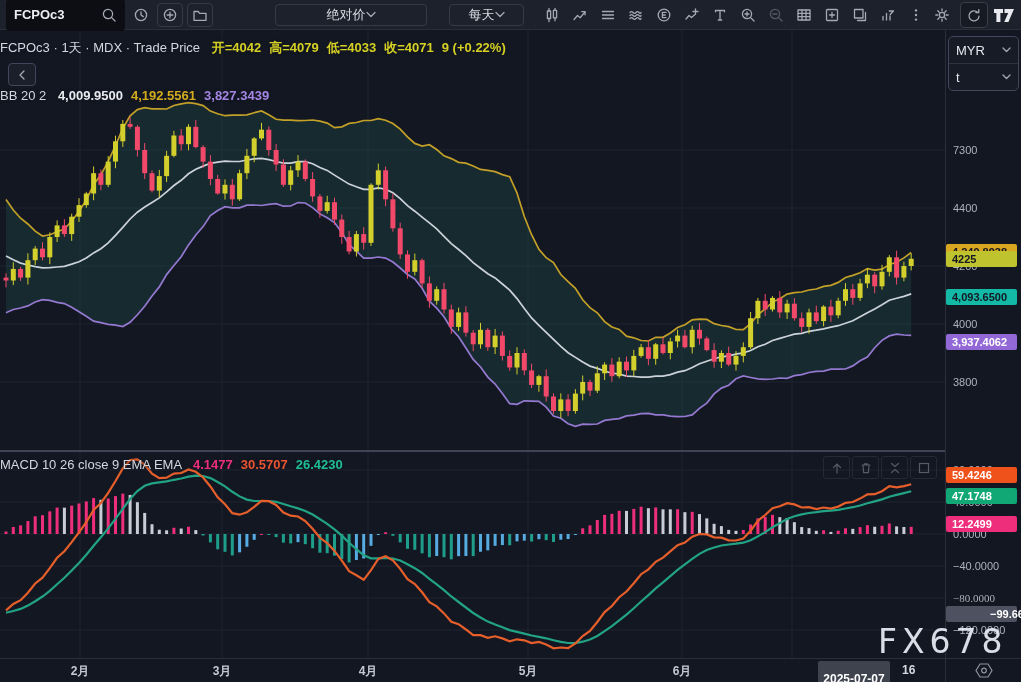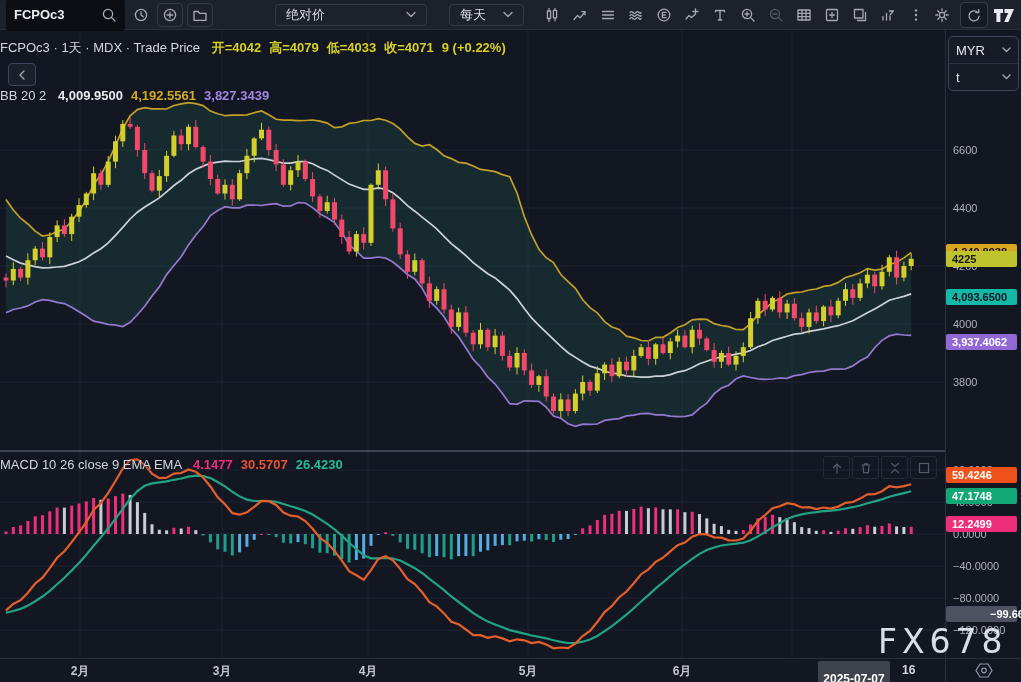--- a/index.html
+++ b/index.html
@@ -7,21 +7,21 @@
        font-family:"Liberation Sans",sans-serif;color:#d1d4dc;-webkit-font-smoothing:antialiased;}
   
   .toolbar{height:30px;box-sizing:border-box;display:flex;align-items:center;
            background:#1d212b;border-bottom:1px solid #2a2e39;padding:0 6px;position:relative;z-index:30;}
   .symbol-box{width:119px;height:18px;background:#0c0e14;border-radius:4px;display:flex;align-items:center;
               justify-content:space-between;padding:16px 8px;box-sizing:border-box;cursor:pointer;}
   .symbol-box .sym{font-size:13px;font-weight:bold;color:#eceef2;}
   .tb-btn{width:24px;height:22px;display:flex;align-items:center;justify-content:center;margin-left:4px;cursor:pointer;}
   .tb-btn.boxed{border:1px solid #363a45;border-radius:4px;background:#1d212b;}
   .dropdown{height:22px;border:1px solid #363a45;border-radius:4px;display:flex;align-items:center;
-            justify-content:space-between;padding:0 10px;box-sizing:border-box;font-size:13px;color:#d8dbe2;cursor:pointer;}
+            justify-content:center;padding:0 10px;box-sizing:border-box;font-size:13px;color:#d8dbe2;cursor:pointer;}
   .dd-price{width:152px;margin-left:62px;}
   .dd-interval{width:75px;margin-left:22px;}
   .chart-icons{display:flex;margin-left:14px;}
   .chart-icons .ci{width:28px;height:24px;display:flex;align-items:center;justify-content:center;cursor:pointer;}
   .toolbar-right{position:absolute;right:5px;top:0;height:30px;display:flex;align-items:center;}
   .undo-box{width:26px;height:24px;border:1px solid #3a3e49;border-radius:4px;background:#161a22;
             display:flex;align-items:center;justify-content:center;margin:0 6px;cursor:pointer;}
   svg.ic{stroke:#a6a9b3;fill:none;stroke-width:1.3;stroke-linecap:round;stroke-linejoin:round;}
   svg.ic .f{fill:#a6a9b3;stroke:none;}
   svg.ic.dim{opacity:.4;}
@@ -714,36 +714,36 @@
         </div>
         <div class="div"></div>
         <div class="myr-row">
           <span>t</span>
           <svg class="ic" width="9" height="6">
               <path d="M1 1l3.5 3.5L8 1"></path>
             </svg>
         </div>
       </div>
       <div class="axis-strip strip-price" id="price-axis">
-          <div class="tick" style="top: 120px;">6600</div>
+          <div class="tick" style="top: 120px;">7300</div>
           <div class="tick" style="top: 178px;">4400</div>
           <div class="tick" style="top: 236px;">4200</div>
           <div class="tick" style="top: 294px;">4000</div>
           <div class="tick" style="top: 352px;">3800</div>
           <div class="flabel" style="top: 213.531px; background: rgb(217, 166, 31); color: rgb(19, 23, 34);">4,249.8938</div>
           <div class="flabel" style="top: 220.75px; background: rgb(191, 195, 45); color: rgb(19, 23, 34);">4225</div>
           <div class="flabel" style="top: 258.841px; background: #14b8a6; color: rgb(19, 23, 34);">4,093.6500</div>
           <div class="flabel" style="top: 304.152px; background: rgb(146, 104, 214); color: rgb(255, 255, 255);">3,937.4062</div>
         </div>
       <div class="axis-strip strip-macd" id="macd-axis">
           <div class="tick" style="top: 18px;">80.0000</div>
           <div class="tick" style="top: 50px;">40.0000</div>
           <div class="tick" style="top: 82px;">0.0000</div>
           <div class="tick" style="top: 114px;">−40.0000</div>
-          <div class="tick" style="top: 146px;">−80.0000</div>
+          <div class="tick" style="top: 146px; font-family: Liberation Serif, serif;">−80.0000</div>
           <div class="tick" style="top: 178px;">−120.0000</div>
           <div class="flabel" style="top: 15.4603px; background: rgb(240, 82, 28); color: rgb(255, 255, 255);">59.4246</div>
           <div class="flabel" style="top: 36.2602px; background: rgb(18, 168, 118); color: rgb(255, 255, 255);">47.1748</div>
           <div class="flabel" style="top: 64.2001px; background: rgb(238, 46, 123); color: rgb(255, 255, 255);">12.2499</div>
           <div class="flabel" style="top: 153.733px; background: rgb(78, 81, 96); color: rgb(255, 255, 255); padding-left: 44px;">−99.6666</div>
         </div>
       <div class="axis-corner">
         <svg width="20" height="17" style="stroke:#9094a0;fill:none;stroke-width:1.2;">
           <polygon points="6,2 14,2 18,8.5 14,15 6,15 2,8.5"></polygon>
             <circle cx="10" cy="8.5" r="2.3"></circle>

